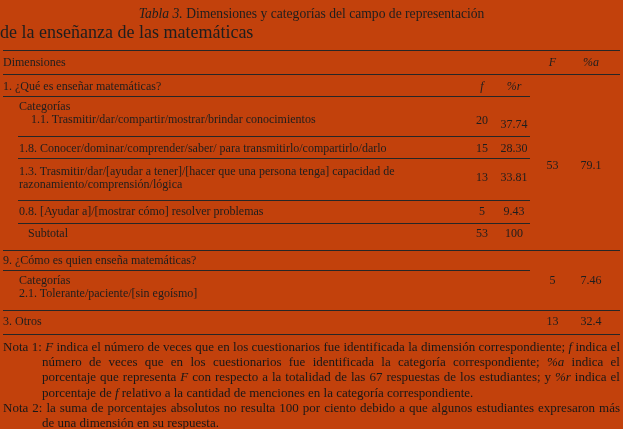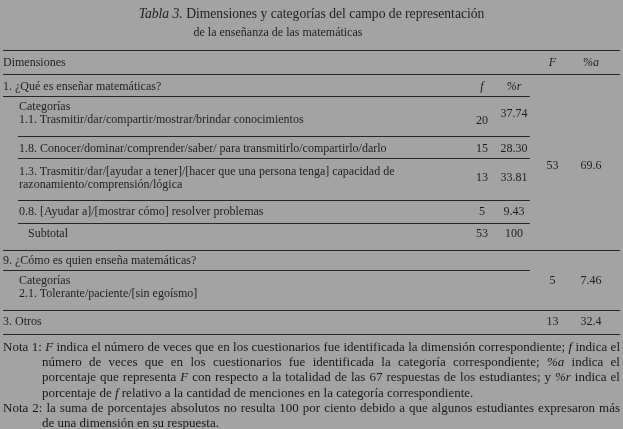--- a/index.html
+++ b/index.html
@@ -1,25 +1,25 @@
 <!DOCTYPE html>
 <html><head>
 <meta charset="utf-8">
 <style>
   *{box-sizing:border-box}
   html,body{margin:0;padding:0}
   body{background:#e9e9e9}
-  .page{position:relative;width:623px;height:429px;margin:0 auto;background:#a3a3a3;
+  .page{position:relative;width:623px;height:429px;margin:0 auto;background:#c2410c;
         color:#1e1e1e;font-family:"Liberation Serif","DejaVu Serif",serif;overflow:hidden}
   .abs{position:absolute;white-space:nowrap;font-size:12px;line-height:13px}
   .it{font-style:italic}
   .ctr{}
   .rule{position:absolute;height:1px;background:#262626}
   .title1{top:6px;left:0;width:623px;text-align:center;font-size:13.6px;line-height:16px}
-  .title2{top:24px;left:0;width:556px;text-align:center;font-size:12px;line-height:16px}
+  .title2{top:24px;left:0;width:556px;text-align:left;font-size:18px;line-height:16px}
   .col-f{left:463px;width:38px;text-align:center}
   .col-pr{left:493px;width:42px;text-align:center}
   .col-F{left:534px;width:37px;text-align:center}
   .col-pa{left:568px;width:46px;text-align:center}
   .notes{position:absolute;left:3px;top:339px;width:617px;font-size:13px;
          line-height:15.2px;color:#181818}
   .note{padding-left:39px;text-indent:-39px;text-align:justify}
 </style>
 </head>
 <body>
@@ -43,43 +43,43 @@
 
   <div class="abs ctr" style="top:56px;left:3px;width:540px">Dimensiones</div>
   <div class="abs it col-F" style="top:56px">F</div>
   <div class="abs it col-pa" style="top:56px">%a</div>
 
   <div class="abs" style="top:80px;left:3px">1. ¿Qué es enseñar matemáticas?</div>
   <div class="abs it col-f" style="top:80px">f</div>
   <div class="abs it col-pr" style="top:80px">%r</div>
 
   <div class="abs" style="top:100px;left:19px">Categorías</div>
-  <div class="abs" style="top:113px;left:19px">1.1. Trasmitir/dar/compartir/mostrar/brindar conocimientos</div>
+  <div class="abs" style="top:113px;left:31px">1.1. Trasmitir/dar/compartir/mostrar/brindar conocimientos</div>
   <div class="abs col-f" style="top:114px">20</div>
-  <div class="abs col-pr" style="top:107px">37.74</div>
+  <div class="abs col-pr" style="top:118px">37.74</div>
 
   <div class="abs" style="top:142px;left:19px">1.8. Conocer/dominar/comprender/saber/ para transmitirlo/compartirlo/darlo</div>
   <div class="abs col-f" style="top:142px">15</div>
   <div class="abs col-pr" style="top:142px">28.30</div>
 
   <div class="abs" style="top:165px;left:19px">1.3. Trasmitir/dar/[ayudar a tener]/[hacer que una persona tenga] capacidad de</div>
   <div class="abs" style="top:178px;left:19px">razonamiento/comprensión/lógica</div>
   <div class="abs col-f" style="top:171px">13</div>
   <div class="abs col-pr" style="top:171px">33.81</div>
 
   <div class="abs" style="top:205px;left:19px">0.8. [Ayudar a]/[mostrar cómo] resolver problemas</div>
   <div class="abs col-f" style="top:205px">5</div>
   <div class="abs col-pr" style="top:205px">9.43</div>
 
   <div class="abs" style="top:227px;left:28px">Subtotal</div>
   <div class="abs col-f" style="top:227px">53</div>
   <div class="abs col-pr" style="top:227px">100</div>
 
   <div class="abs col-F" style="top:159px">53</div>
-  <div class="abs col-pa" style="top:159px">69.6</div>
+  <div class="abs col-pa" style="top:159px">79.1</div>
 
   <div class="abs" style="top:254px;left:3px">9. ¿Cómo es quien enseña matemáticas?</div>
   <div class="abs" style="top:274px;left:19px">Categorías</div>
   <div class="abs" style="top:287px;left:19px">2.1. Tolerante/paciente/[sin egoísmo]</div>
   <div class="abs col-F" style="top:274px">5</div>
   <div class="abs col-pa" style="top:274px">7.46</div>
 
   <div class="abs" style="top:315px;left:3px">3. Otros</div>
   <div class="abs col-F" style="top:315px">13</div>
   <div class="abs col-pa" style="top:315px">32.4</div>

